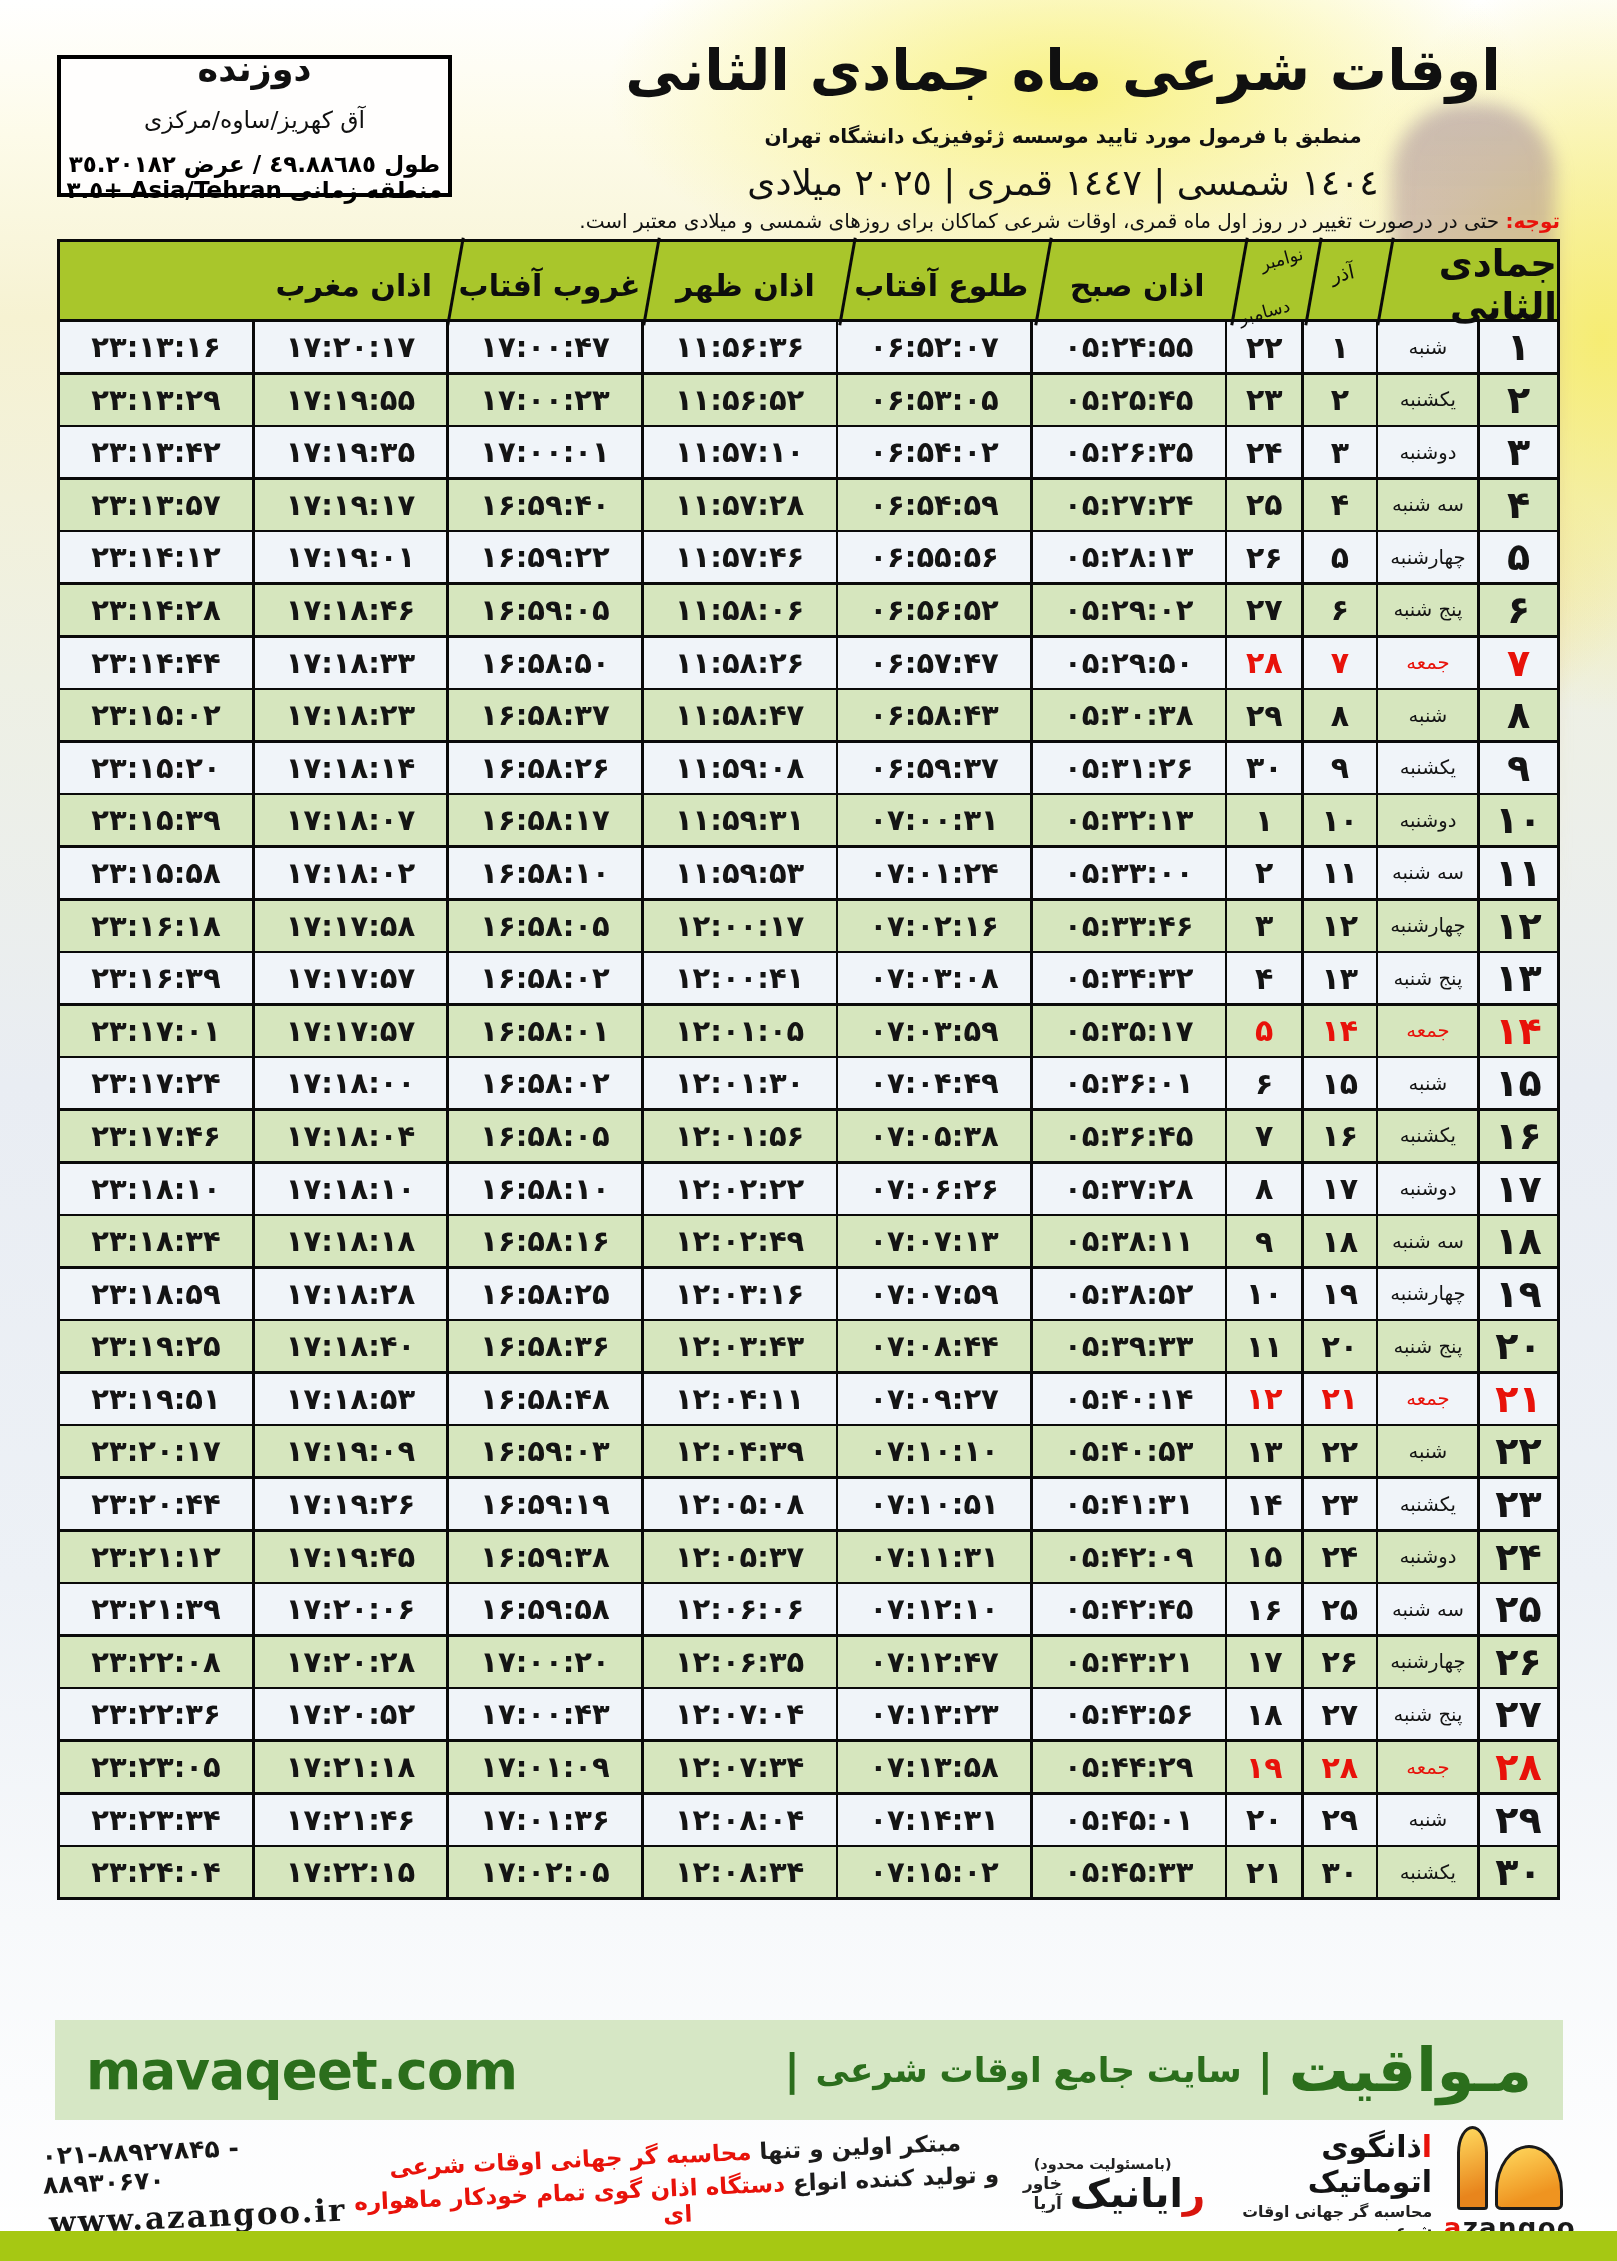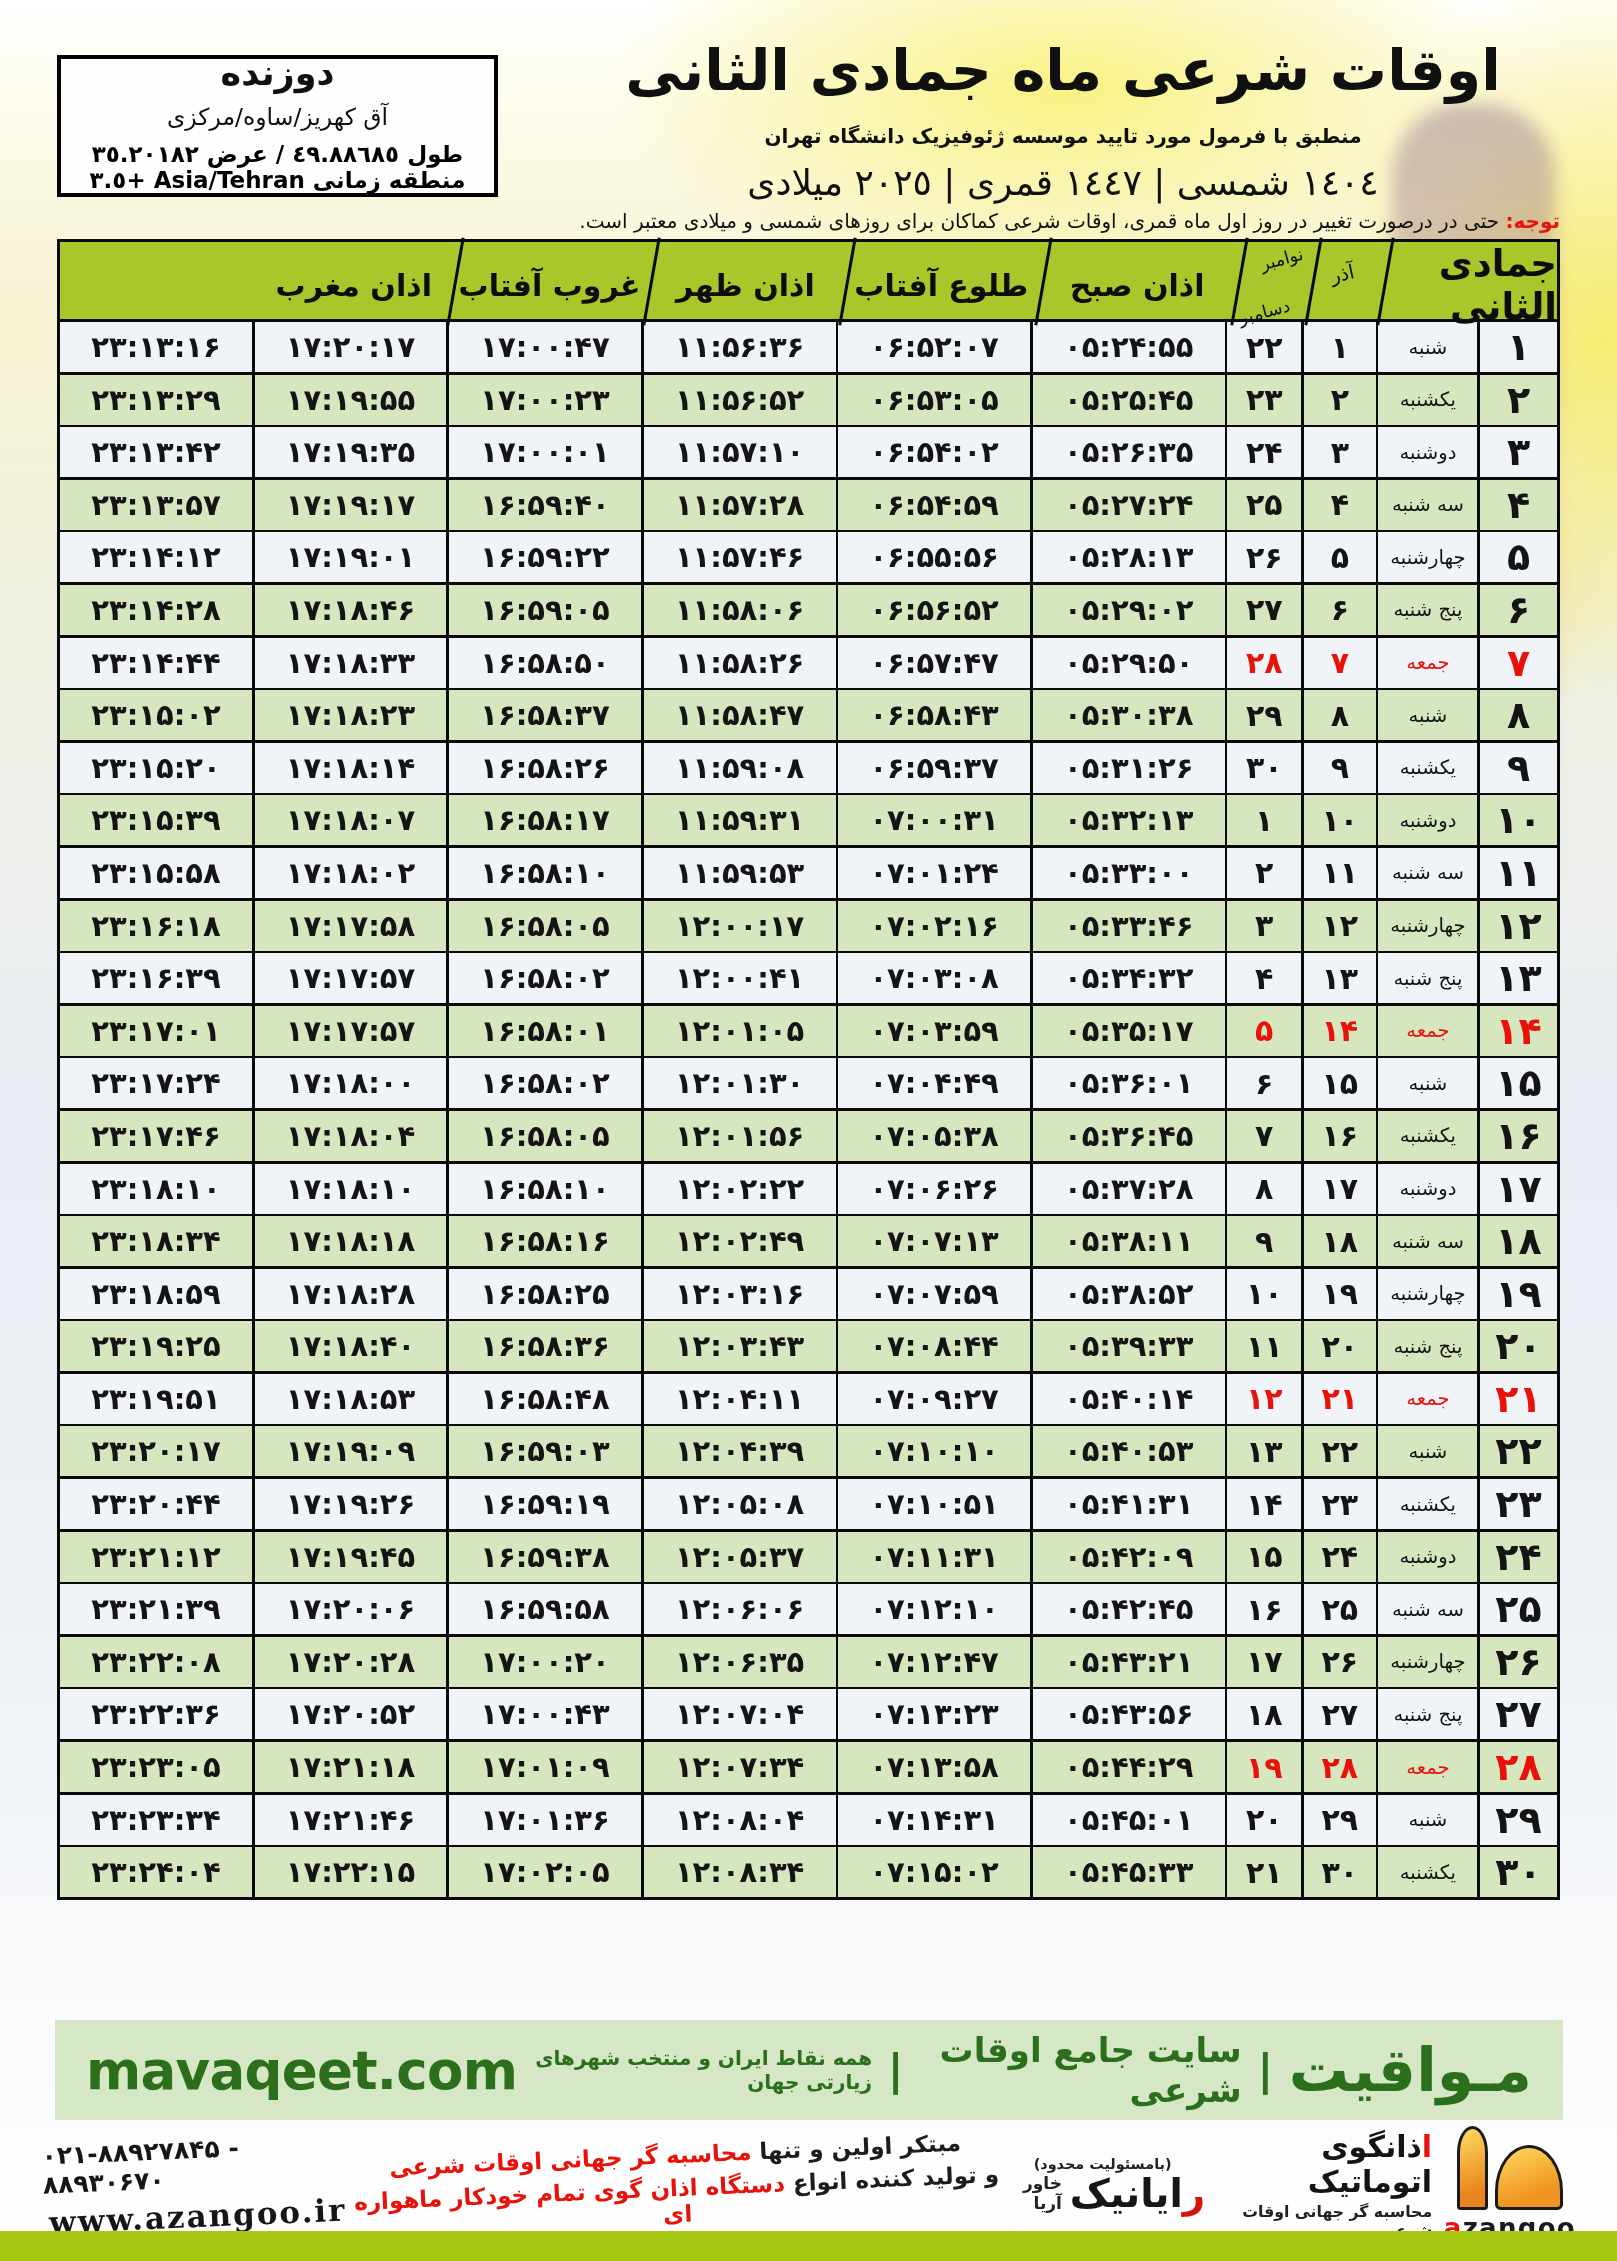--- a/index.html
+++ b/index.html
@@ -18,23 +18,23 @@
     border-radius:72px;filter:blur(9px);}
 
   .z{position:absolute;z-index:2;}
 
   
   .title-block{right:59px;top:38px;width:992px;text-align:center;direction:rtl;color:#101010;}
   .title-main{font-size:57px;font-weight:bold;line-height:1.15;}
   .title-sub{font-size:20px;font-weight:bold;margin-top:20px;}
   .title-dates{font-size:36px;font-weight:normal;margin-top:14.4px;}
 
-  .city-box{left:57px;top:55px;width:441px;height:142px;background:#fffefd;border:4.6px solid #000;
-    box-sizing:border-box;display:flex;flex-direction:column;justify-content:flex-end;align-items:center;
-    direction:rtl;text-align:center;gap:10px;}
+  .city-box{left:57px;top:55px;width:395px;height:142px;background:#fffefd;border:4.6px solid #000;
+    box-sizing:border-box;display:flex;flex-direction:column;justify-content:center;align-items:center;
+    direction:rtl;text-align:center;gap:17px;}
   .city-name{font-size:35px;font-weight:bold;color:#101010;}
   .city-region{font-size:23.5px;color:#101010;}
   .city-coords{font-size:23px;font-weight:bold;color:#000000;}
 
   .note-row{left:57px;top:209px;width:1503px;direction:rtl;text-align:right;font-size:20px;color:#111;}
   .note-label{color:#e8120a;font-weight:bold;}
 
   
   .tbl{left:57px;top:239px;width:1503px;background:#0a0a0a;border:3.9px solid #0a0a0a;box-sizing:border-box;}
   .hrow{display:grid;direction:rtl;grid-template-columns:77px 99px 72px 74px repeat(6,1fr);
@@ -449,21 +449,20 @@
       </div>
   </div>
 
   <div class="z banner">
     <div class="mavaqeet-en">mavaqeet.com</div>
     <div class="banner-fa">
       <span class="brand-fa">مـواقیت</span>
       <span class="banner-sep">|</span>
       <span class="banner-tag1">سایت جامع اوقات شرعی</span>
       <span class="banner-sep">|</span>
-      <span class="banner-tag2">همه نقاط ایران و منتخب شهرهای زیارتی جهان</span>
     </div>
   </div>
 
   <div class="z partners">
     <div class="az-logo">
       <div class="az-iconwrap">
         <div class="az-shapes">
           <span class="az-dome"></span>
           <span class="az-minaret"></span>
         </div>

